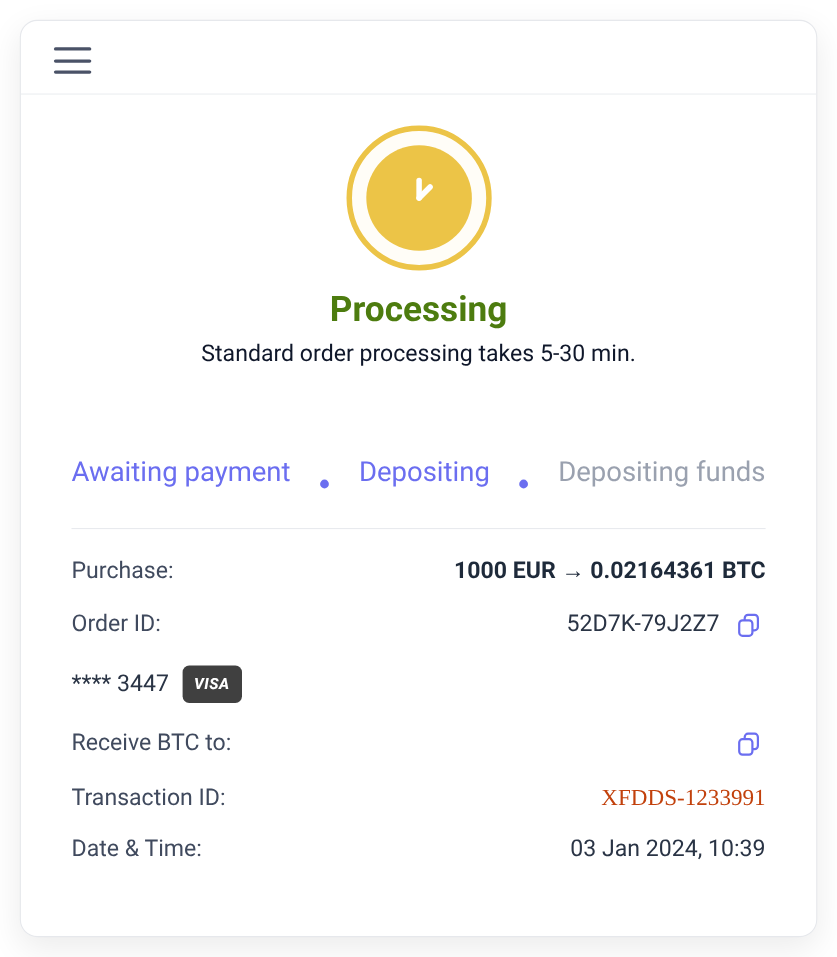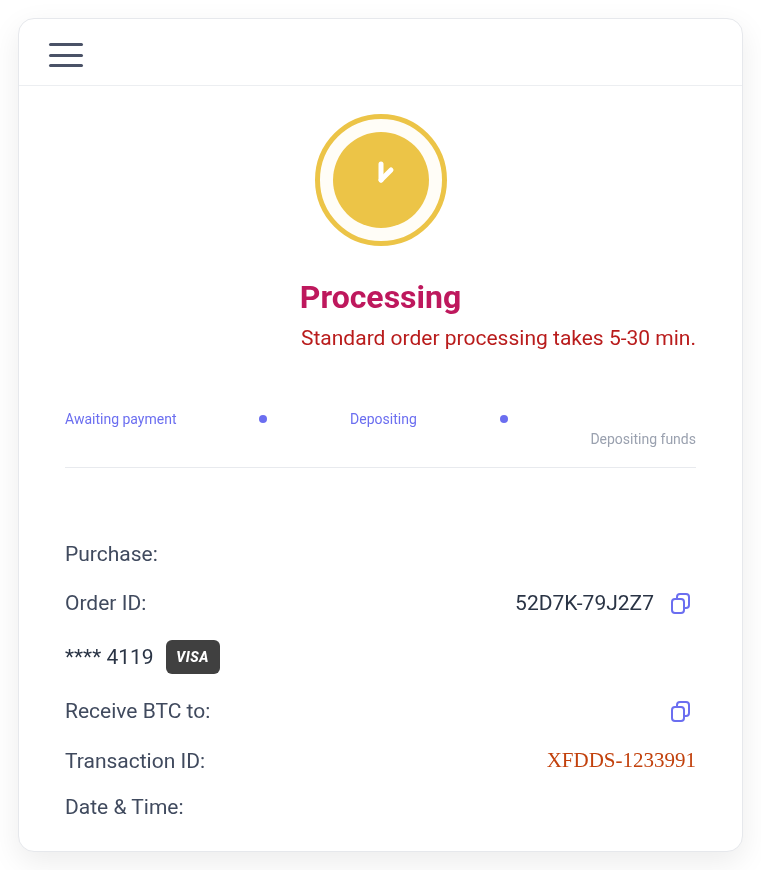--- a/index.html
+++ b/index.html
@@ -65,54 +65,52 @@
       height: 96px;
       border-radius: 50%;
       background: #ecc447;
       display: flex;
       align-items: center;
       justify-content: center;
     }
     .title {
       font-size: 32px;
       font-weight: 700;
-      color: #be185d;
+      color: #4d7c0f;
       text-align: center;
       margin-bottom: 10px;
-      margin-top: 16px;
     }
     .subtitle {
       font-size: 21px;
-      color: #b91c1c;
-      text-align: right;
+      color: #0f172a;
+      text-align: center;
       margin-bottom: 40px;
     }
     .steps {
       display: flex;
-      align-items: center;
+      align-items: flex-end;
       justify-content: space-between;
-      font-size: 14px;
-      padding-bottom: 20px;
+      font-size: 25px;
+      padding-bottom: 36px;
       border-bottom: 1px solid #e8eaee;
       margin-bottom: 26px;
     }
     .step { white-space: nowrap; }
     .step.active { color: #6b6ef0; }
     .step.inactive { color: #9aa1af; margin-top: 41px; }
     .dot {
       width: 8px;
       height: 8px;
       border-radius: 50%;
       background: #6b6ef0;
     }
     .details {
       display: flex;
       flex-direction: column;
       gap: 22px;
-      margin-top: 48px;
     }
     .row {
       display: flex;
       align-items: center;
       justify-content: space-between;
       font-size: 21px;
       color: #3b4559;
     }
     .label { color: #404a5e; }
     .value {
@@ -179,38 +177,39 @@
       <span class="dot"></span>
       <span class="step active">Depositing</span>
       <span class="dot"></span>
       <span class="step inactive">Depositing funds</span>
     </div>
 
     <div class="details">
 
       <div class="row">
         <span class="label">Purchase:</span>
+        <span class="value bold">1000 EUR → 0.02164361 BTC</span>
       </div>
 
       <div class="row">
         <span class="label">Order ID:</span>
         <span class="value">
           <span>52D7K-79J2Z7</span>
           <span class="copy-btn">
             <svg width="24" height="24" viewBox="0 0 24 24">
               <rect x="8" y="3" width="12" height="14" rx="3" fill="none" stroke="#6b6ef0" stroke-width="2"></rect>
               <rect x="3" y="8" width="12" height="14" rx="3" fill="#fff" stroke="#6b6ef0" stroke-width="2"></rect>
             </svg>
           </span>
         </span>
       </div>
 
       <div class="row">
         <span class="value">
-          <span>**** 4119</span>
+          <span>**** 3447</span>
           <span class="visa-badge">VISA</span>
         </span>
       </div>
 
       <div class="row">
         <span class="label">Receive BTC to:</span>
         <span class="value">
           <span class="copy-btn">
             <svg width="24" height="24" viewBox="0 0 24 24">
               <rect x="8" y="3" width="12" height="14" rx="3" fill="none" stroke="#6b6ef0" stroke-width="2"></rect>
@@ -220,17 +219,18 @@
         </span>
       </div>
 
       <div class="row">
         <span class="label">Transaction ID:</span>
         <span class="value link">XFDDS-1233991</span>
       </div>
 
       <div class="row">
         <span class="label">Date &amp; Time:</span>
+        <span class="value">03 Jan 2024, 10:39</span>
       </div>
 
     </div>
   </div>
 </div>
 
 </body></html>

